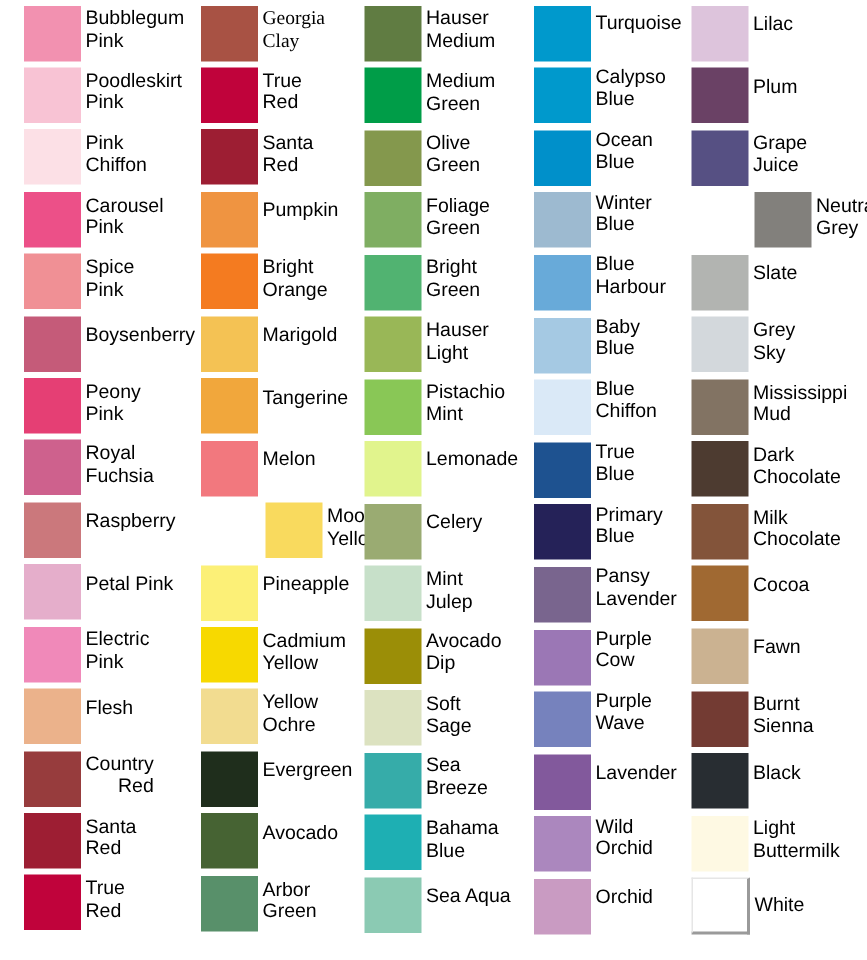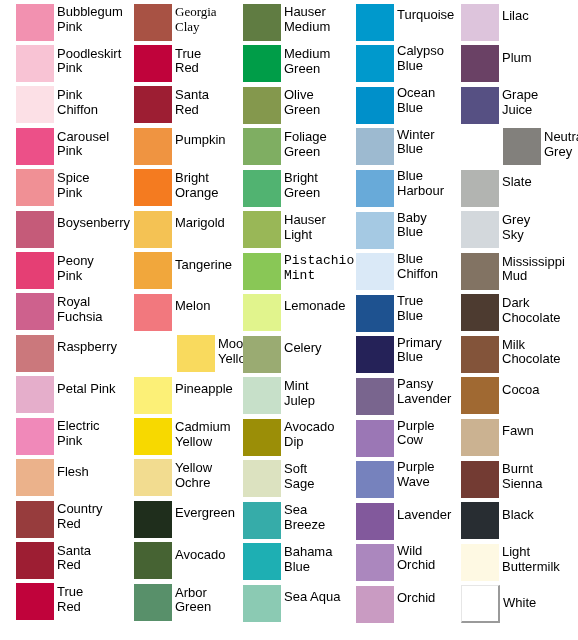--- a/index.html
+++ b/index.html
@@ -96,21 +96,21 @@
           <span class="label-line">Electric</span>
           <span class="label-line">Pink</span>
         </div>
       </div>
       <div class="row" style="top:459.12px;height:37px;">
         <div class="chip" style="background:#EBB28B"></div>
         <div class="label one">
           <span class="label-line">Flesh</span>
         </div>
       </div>
-      <div class="row" style="top:500.54px;height:37px;">
+      <div class="row" style="top:500.54px;height:37px;text-align:right;">
         <div class="chip" style="background:#973C3D"></div>
         <div class="label">
           <span class="label-line">Country</span>
           <span class="label-line">Red</span>
         </div>
       </div>
       <div class="row" style="top:541.96px;height:37px;">
         <div class="chip" style="background:#9D1E33"></div>
         <div class="label">
           <span class="label-line">Santa</span>
@@ -261,21 +261,21 @@
           <span class="label-line">Green</span>
         </div>
       </div>
       <div class="row" style="top:211.00px;height:37px;">
         <div class="chip" style="background:#99B757"></div>
         <div class="label">
           <span class="label-line">Hauser</span>
           <span class="label-line">Light</span>
         </div>
       </div>
-      <div class="row" style="top:252.50px;height:37px;font-family:Liberation Mono, monospace;">
+      <div class="row" style="top:252.50px;height:37px;">
         <div class="chip" style="background:#89C756"></div>
         <div class="label">
           <span class="label-line">Pistachio</span>
           <span class="label-line">Mint</span>
         </div>
       </div>
       <div class="row" style="top:294.00px;height:37px;">
         <div class="chip" style="background:#E1F48D"></div>
         <div class="label one">
           <span class="label-line">Lemonade</span>

